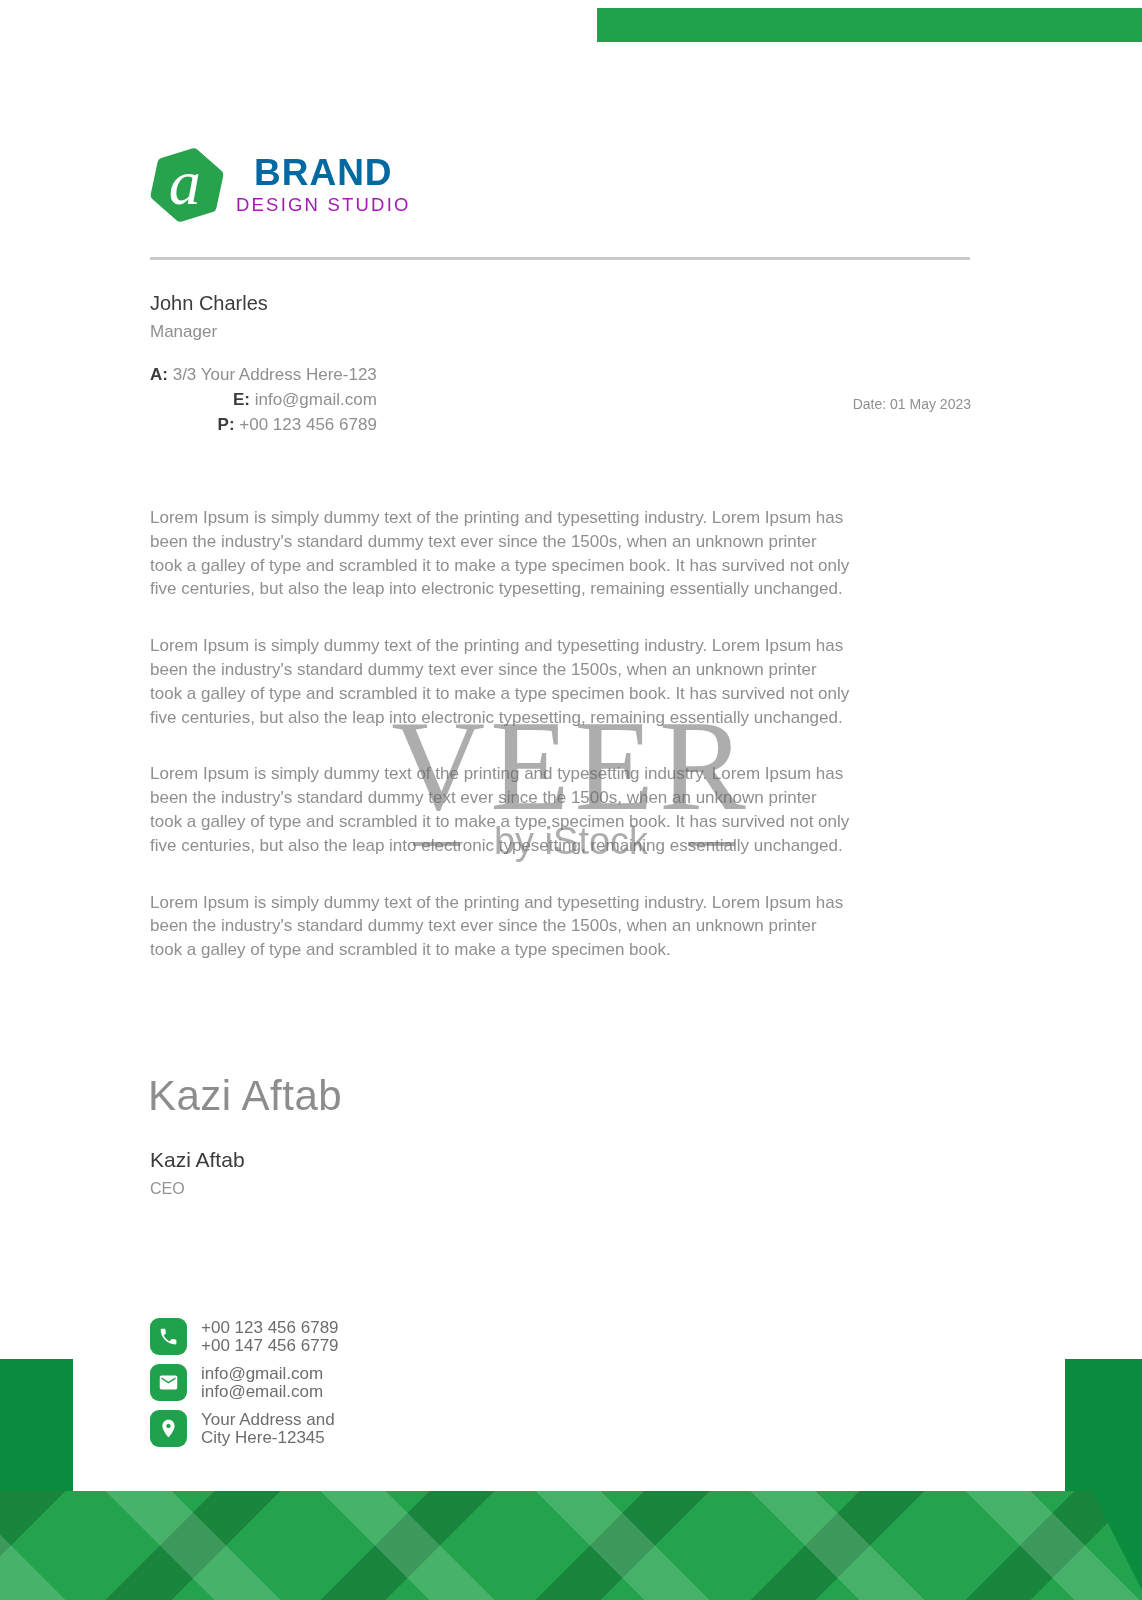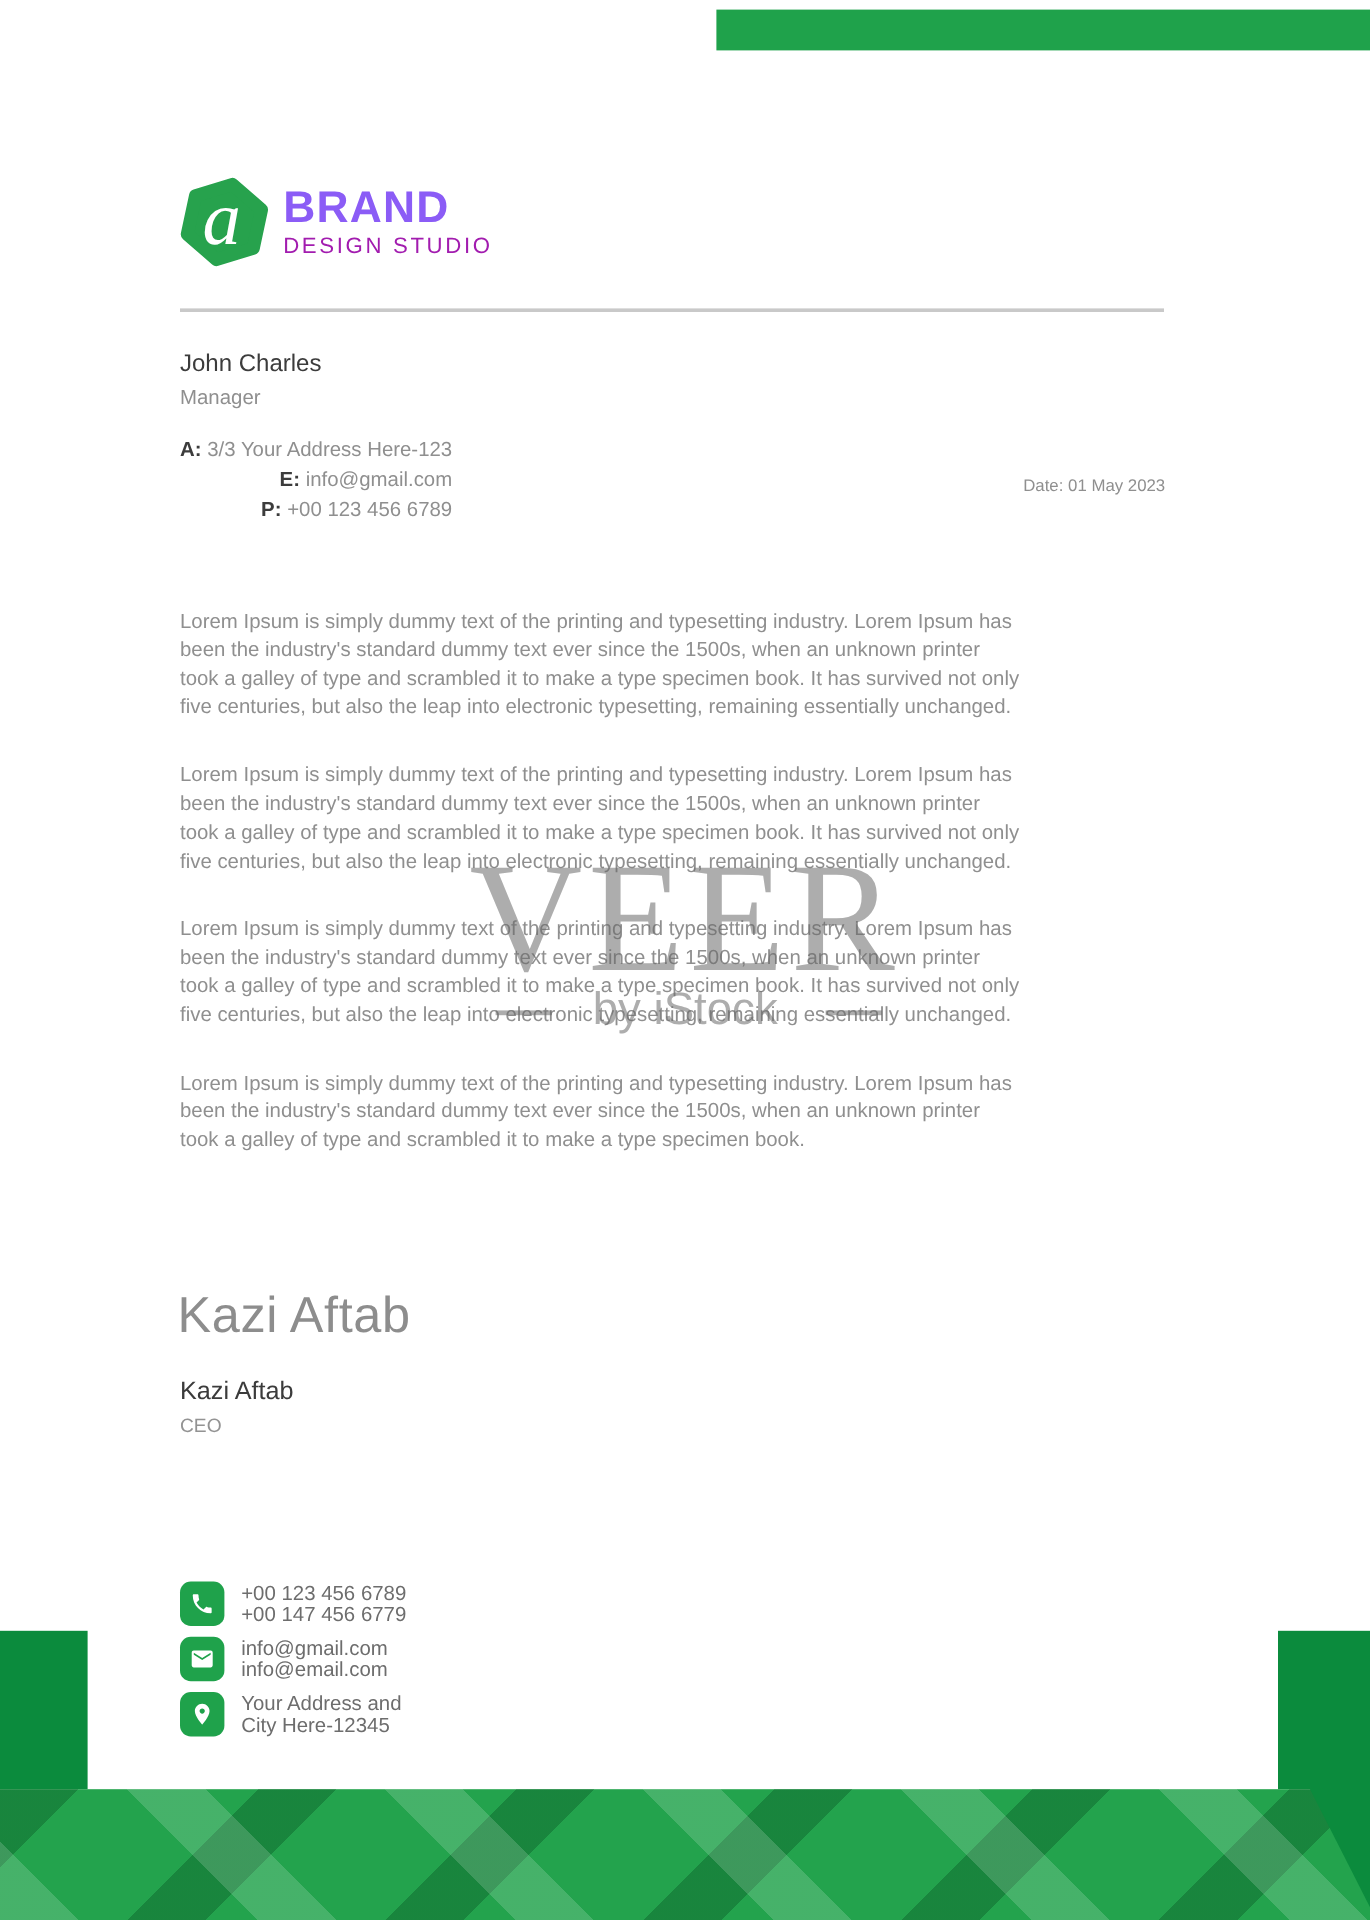--- a/index.html
+++ b/index.html
@@ -7,21 +7,21 @@
     position:relative; width:1142px; height:1600px; margin:0 auto;
     background:#ffffff; overflow:hidden;
     font-family:"Liberation Sans", sans-serif;
   }
   
   .top-bar{position:absolute; left:597px; top:8px; width:545px; height:34px; background:#1fa24b;}
   
   .logo{position:absolute; left:148px; top:145px; display:flex; align-items:center;}
   .logo-icon{width:78px; height:80px; display:block;}
   .logo-text{margin-left:10px;}
-  .logo-brand{font-size:37px; font-weight:800; letter-spacing:1px; color:#8b5cf6; line-height:1;}
+  .logo-brand{font-size:37px; font-weight:800; letter-spacing:1px; color:#0369a1; line-height:1;text-align:center;}
   .logo-tagline{font-size:18.5px; letter-spacing:2.2px; color:#a21caf; margin-top:3px;}
   
   .divider{position:absolute; left:150px; top:257px; width:820px; height:3px; background:#c9c9c9;}
   
   .recipient{position:absolute; left:150px; top:292px; color:#8f8f8f; font-size:17px;}
   .recipient .name{font-size:20px; color:#3c3c3c; margin-bottom:7px;}
   .recipient .role{margin-bottom:20px;}
   .recipient .line{line-height:25px;text-align:right;}
   .recipient .lbl{color:#3c3c3c; font-weight:bold;}
   

